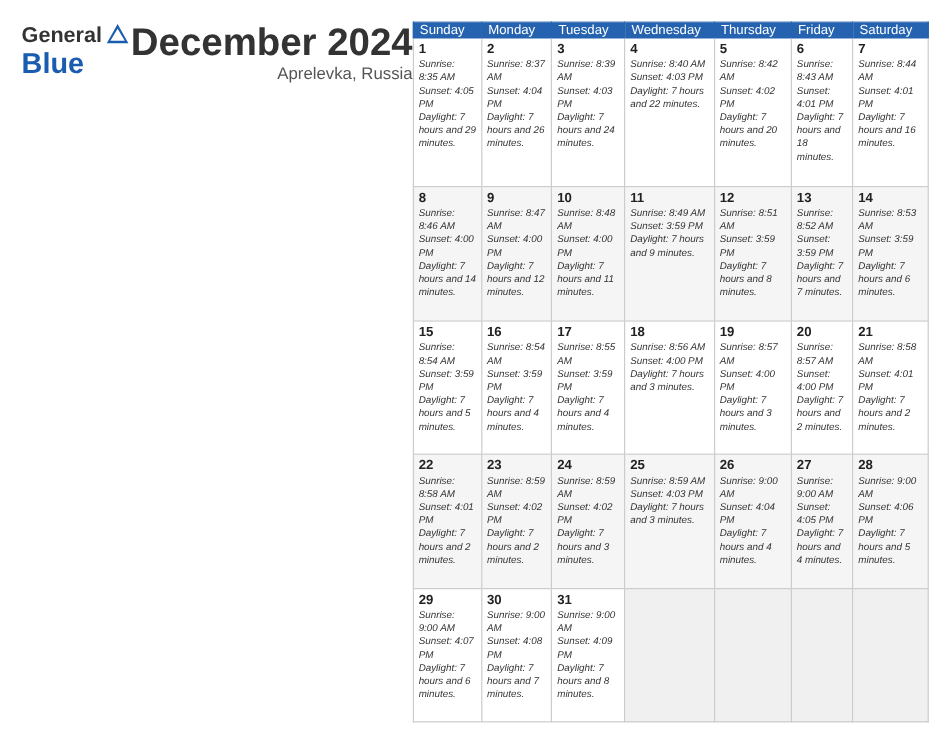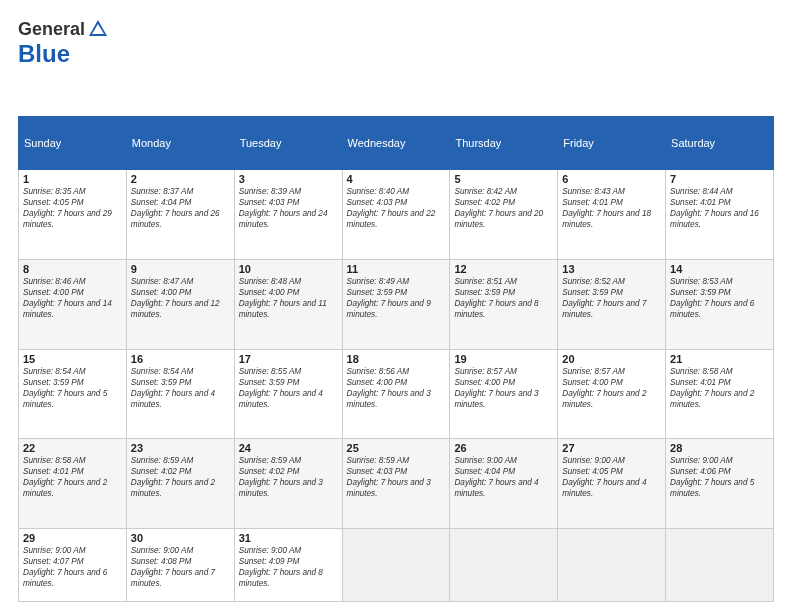--- a/index.html
+++ b/index.html
@@ -8,22 +8,21 @@
       background: #fff;
       width: 792px;
       height: 612px;
       overflow: hidden;
     }
     .page {
       width: 792px;
       height: 612px;
       padding: 18px 18px 10px 18px;
       display: flex;
-      flex-direction: column;
-      gap: 40px;
+      flex-direction: row;
     }
     .header {
       display: flex;
       align-items: flex-start;
       justify-content: space-between;
       margin-bottom: 8px;
     }
     .logo {
       display: flex;
       flex-direction: column;
@@ -64,21 +63,21 @@
     .calendar {
       flex: 1;
       border-collapse: collapse;
       width: 100%;
       font-size: 9px;
     }
     .calendar th {
       background-color: #2563b0;
       color: #fff;
       text-align: left;
-      padding: 20px 5px;
+      padding: 0 5px;
       font-size: 11px;
       font-weight: normal;
       border: 1px solid #2563b0;
     }
     .calendar td {
       border: 1px solid #ccc;
       vertical-align: top;
       padding: 3px 4px;
       width: 108px;
       background: #fff;
@@ -110,20 +109,24 @@
   <div class="header">
     <div class="logo">
       <div class="logo-text">
         <span class="logo-general">General</span>
         <svg class="logo-icon" viewBox="0 0 22 22">
           <polygon points="11,2 20,18 2,18" fill="#1a5cb0"></polygon>
           <polygon points="11,6 17,16 5,16" fill="#fff"></polygon>
         </svg>
       </div>
       <span class="logo-blue">Blue</span>
+    </div>
+    <div class="title-block">
+      <div class="month-title">December 2024</div>
+      <div class="location-title">Aprelevka, Russia</div>
     </div>
   </div>
 
   <table class="calendar">
     <thead>
       <tr>
         <th>Sunday</th>
         <th>Monday</th>
         <th>Tuesday</th>
         <th>Wednesday</th>

